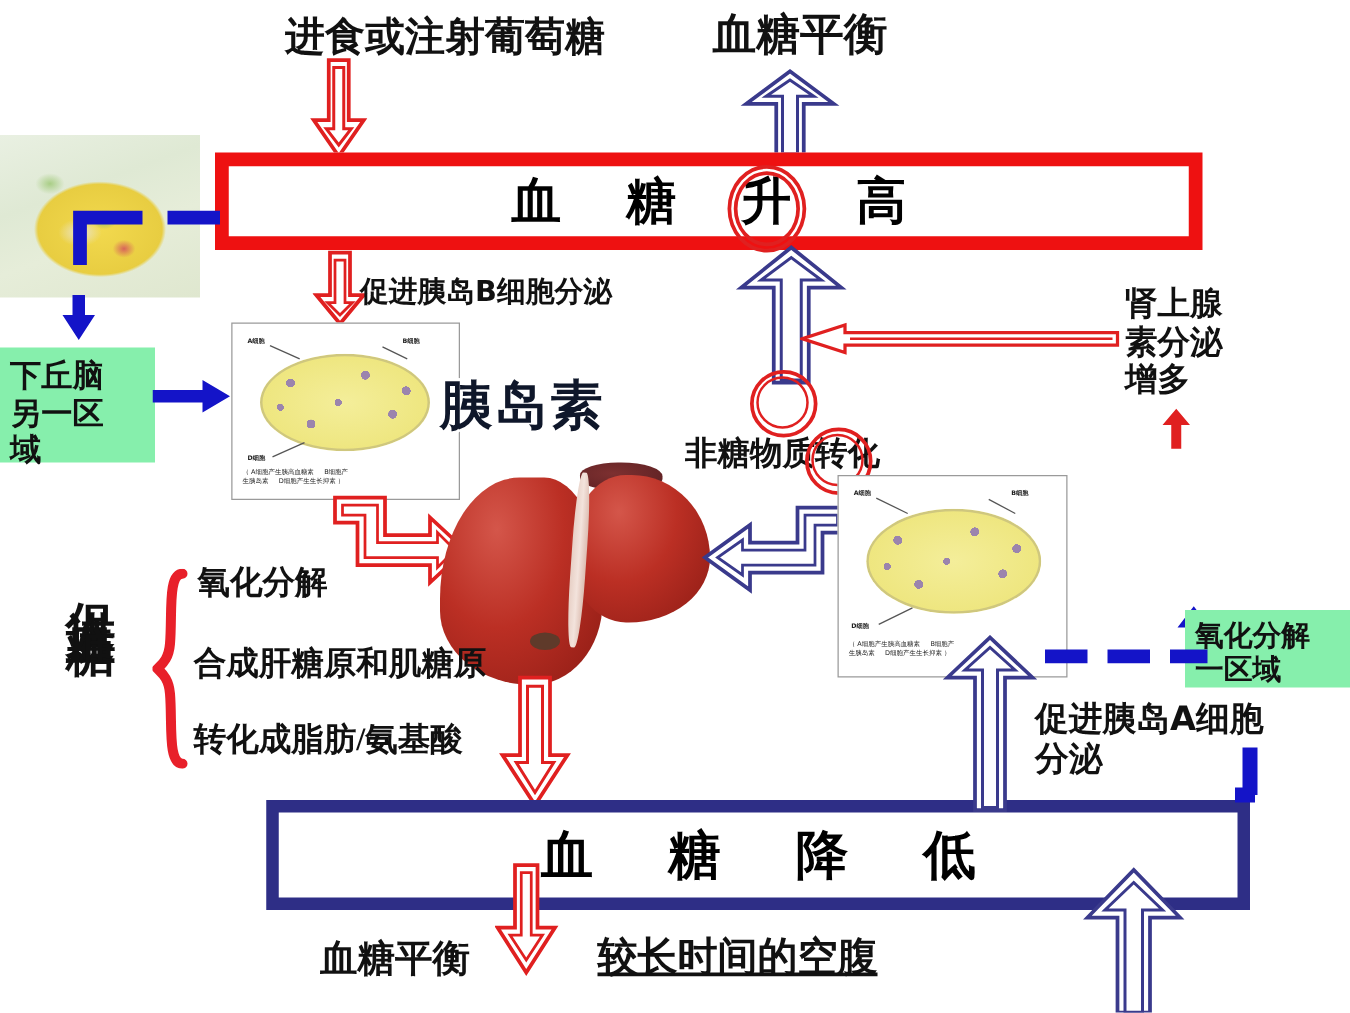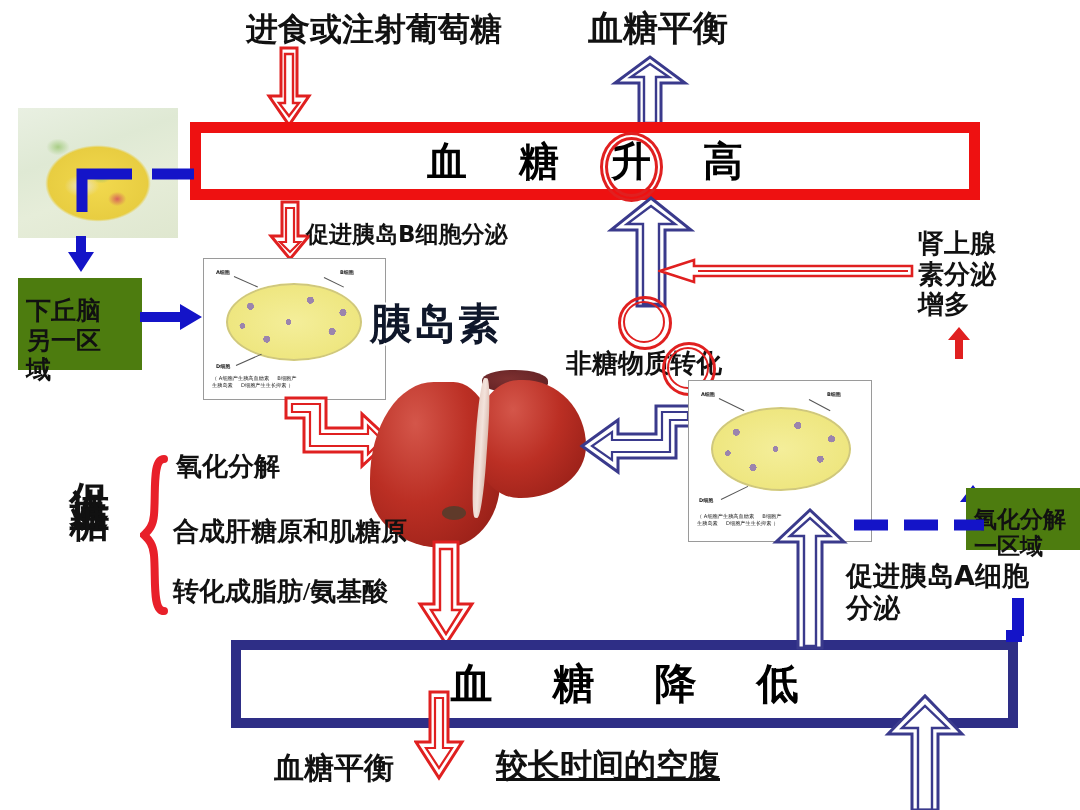--- a/index.html
+++ b/index.html
@@ -1,18 +1,18 @@
 <!DOCTYPE html>
 <html><head>
 <meta charset="utf-8">
 <style>
   html,body{margin:0;padding:0;background:#ffffff;}
   body{width:1080px;height:810px;position:relative;overflow:hidden;
        font-family:"DejaVu Sans","Liberation Sans",sans-serif;}
-  .stage{position:absolute;left:0;top:0;width:1048px;height:810px;margin-left:18px;}
+  .stage{position:absolute;left:0;top:0;width:1048px;height:810px;}
   .abs{position:absolute;}
 
   
   .t{position:absolute;color:#111;font-weight:bold;line-height:1.08;white-space:pre;}
 
   
   #box-high{position:absolute;left:172px;top:122px;width:790px;height:78px;
             border:11px solid #ee1111;background:#fff;box-sizing:border-box;}
   #box-low{position:absolute;left:213px;top:640px;width:787px;height:88px;
            border:10px solid #2e2e86;background:#fff;box-sizing:border-box;}
@@ -20,22 +20,22 @@
           display:flex;align-items:center;justify-content:center;}
   .bigchar{font-size:40px;font-weight:bold;color:#000;letter-spacing:0;
            margin:0 26px;line-height:1;}
   #box-low .bigchar{font-size:42px;margin:0 30px;}
 
   
   .ringwrap{position:relative;display:inline-block;}
   .ring{position:absolute;border:3px solid #e02020;border-radius:50%;}
 
   
-  .ybox{position:absolute;background:#4d7c0f;border:none;color:#111;
-        font-weight:bold;font-size:25px;line-height:1.18;padding:18px 8px;box-sizing:border-box;}
+  .ybox{position:absolute;background:#86efac;border:none;color:#111;
+        font-weight:bold;font-size:25px;line-height:1.18;padding:8px 8px;box-sizing:border-box;}
   #box-hypo-2{left:0px;top:278px;width:124px;height:92px;}
   #box-hypo-1{left:948px;top:488px;width:132px;height:62px;font-size:23px;}
   #box-medulla{position:absolute;left:920px;top:358px;width:90px;height:134px;
     border:2px solid #c8913c;background:#fff;color:#111;font-weight:bold;font-size:25px;
     line-height:1.14;padding:6px 5px;box-sizing:border-box;}
 
   
   .photo{position:absolute;overflow:hidden;}
   #photo-bread{left:62px;top:2px;width:175px;height:136px;
     background:

